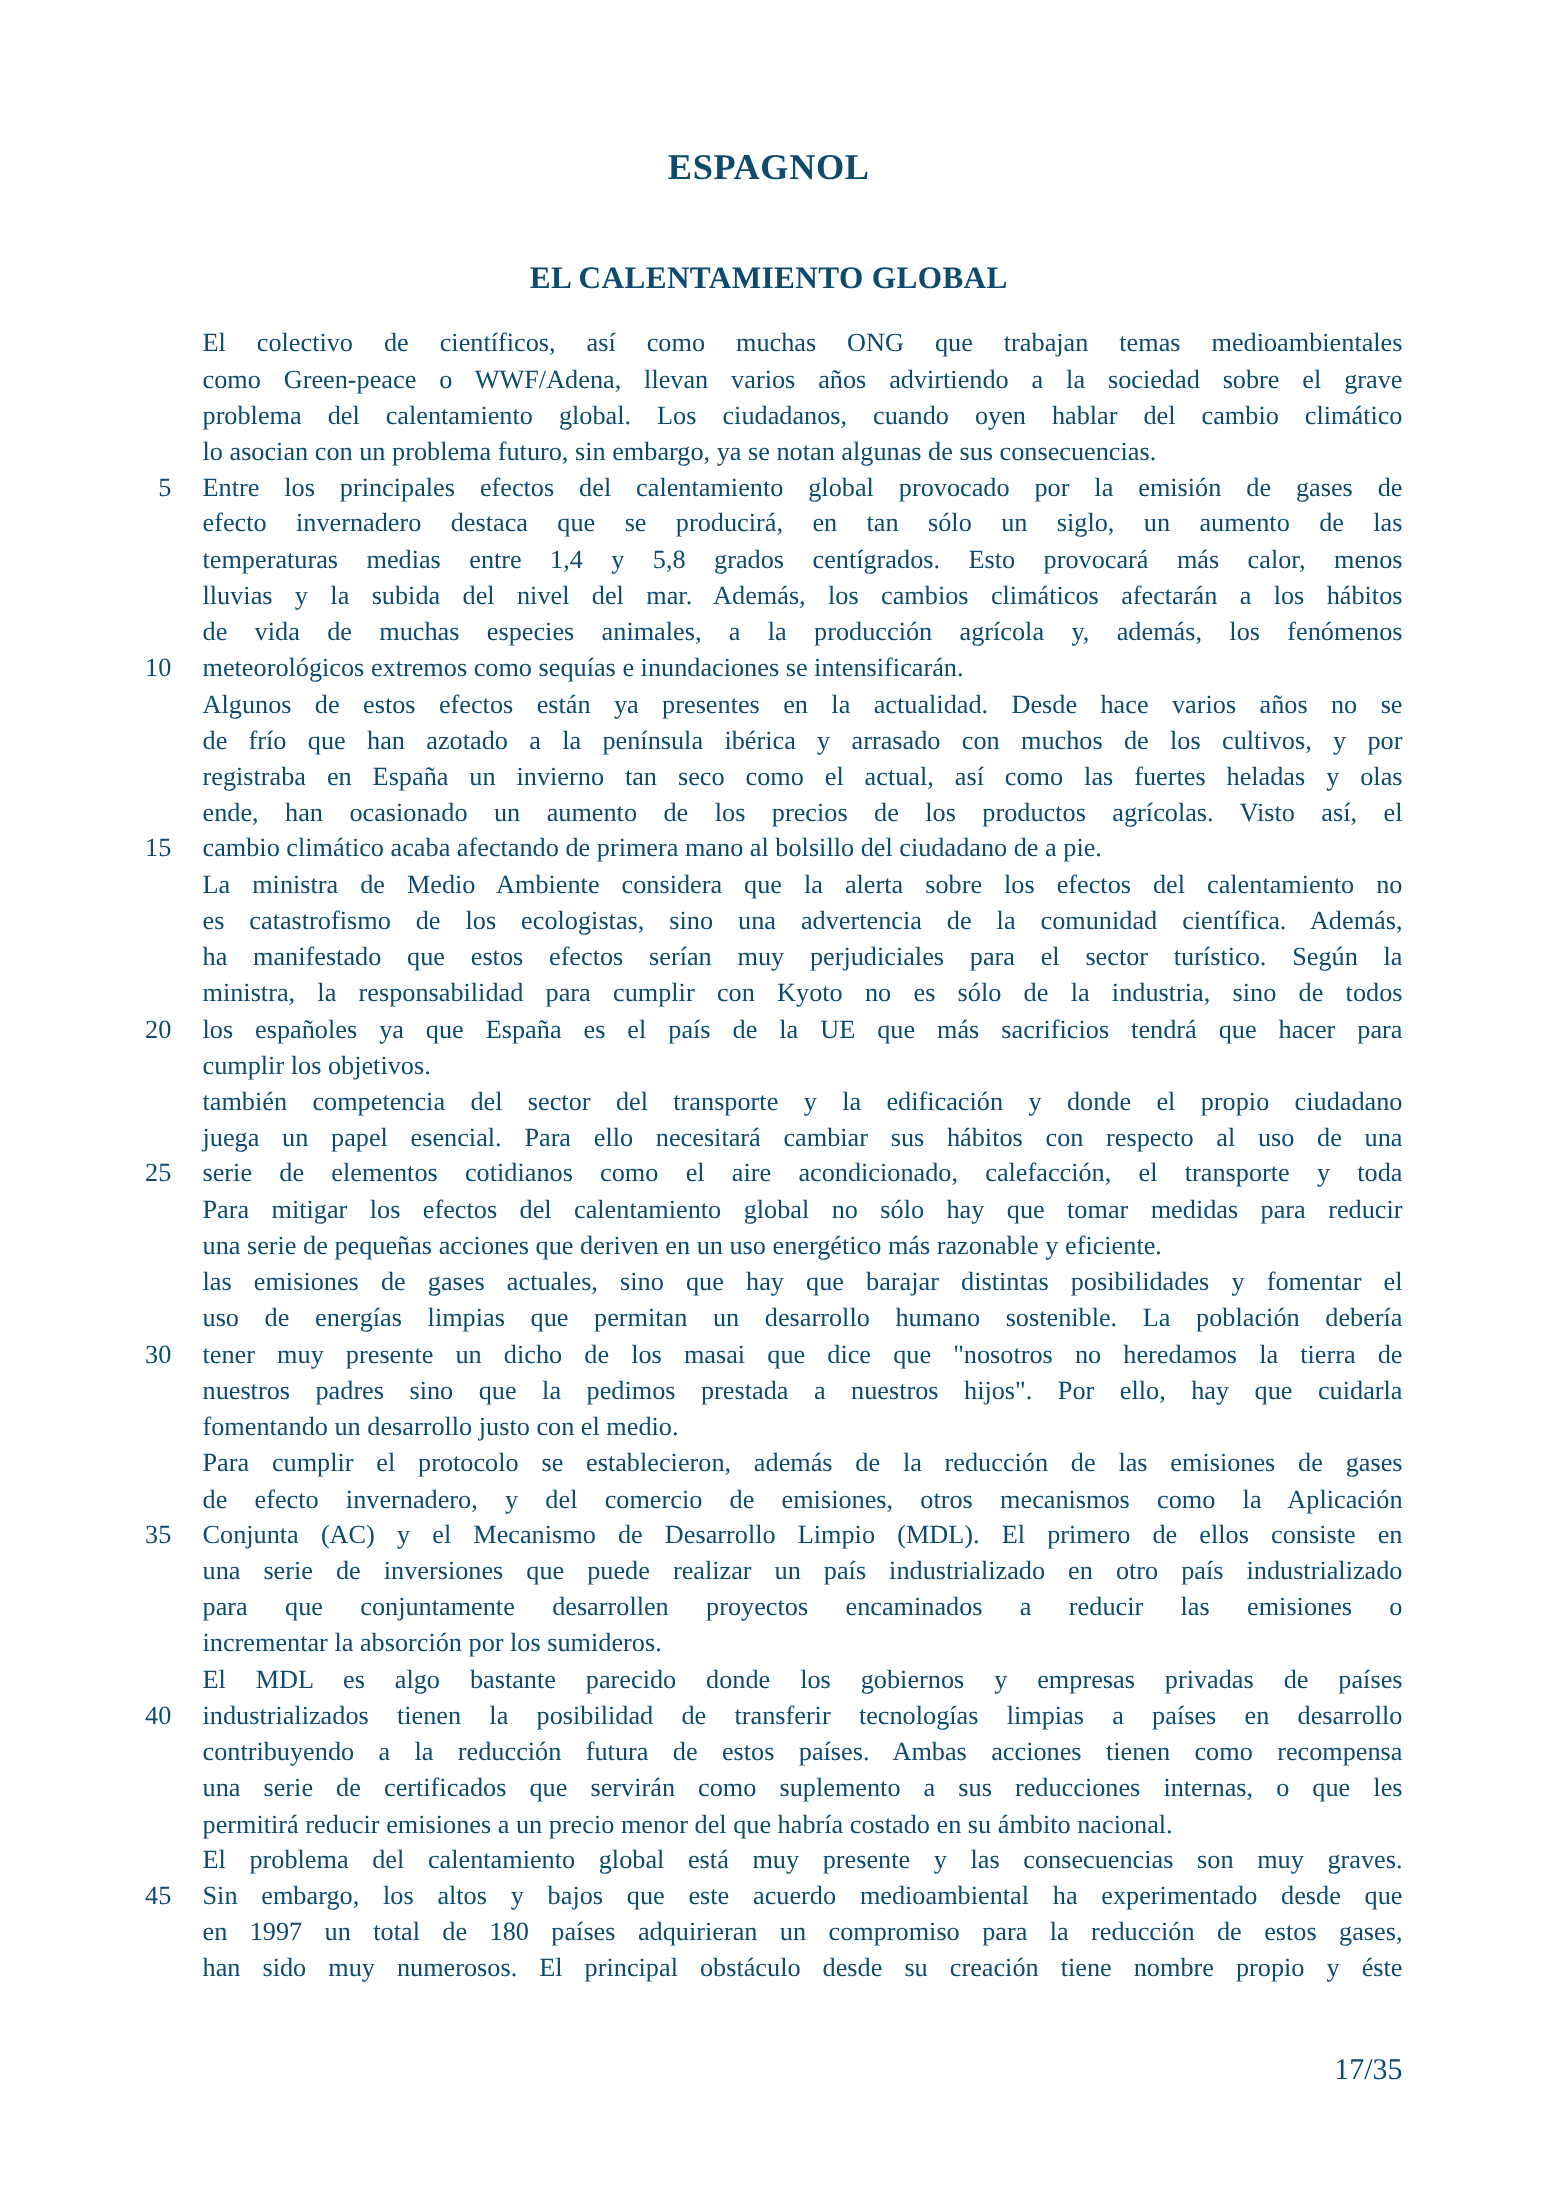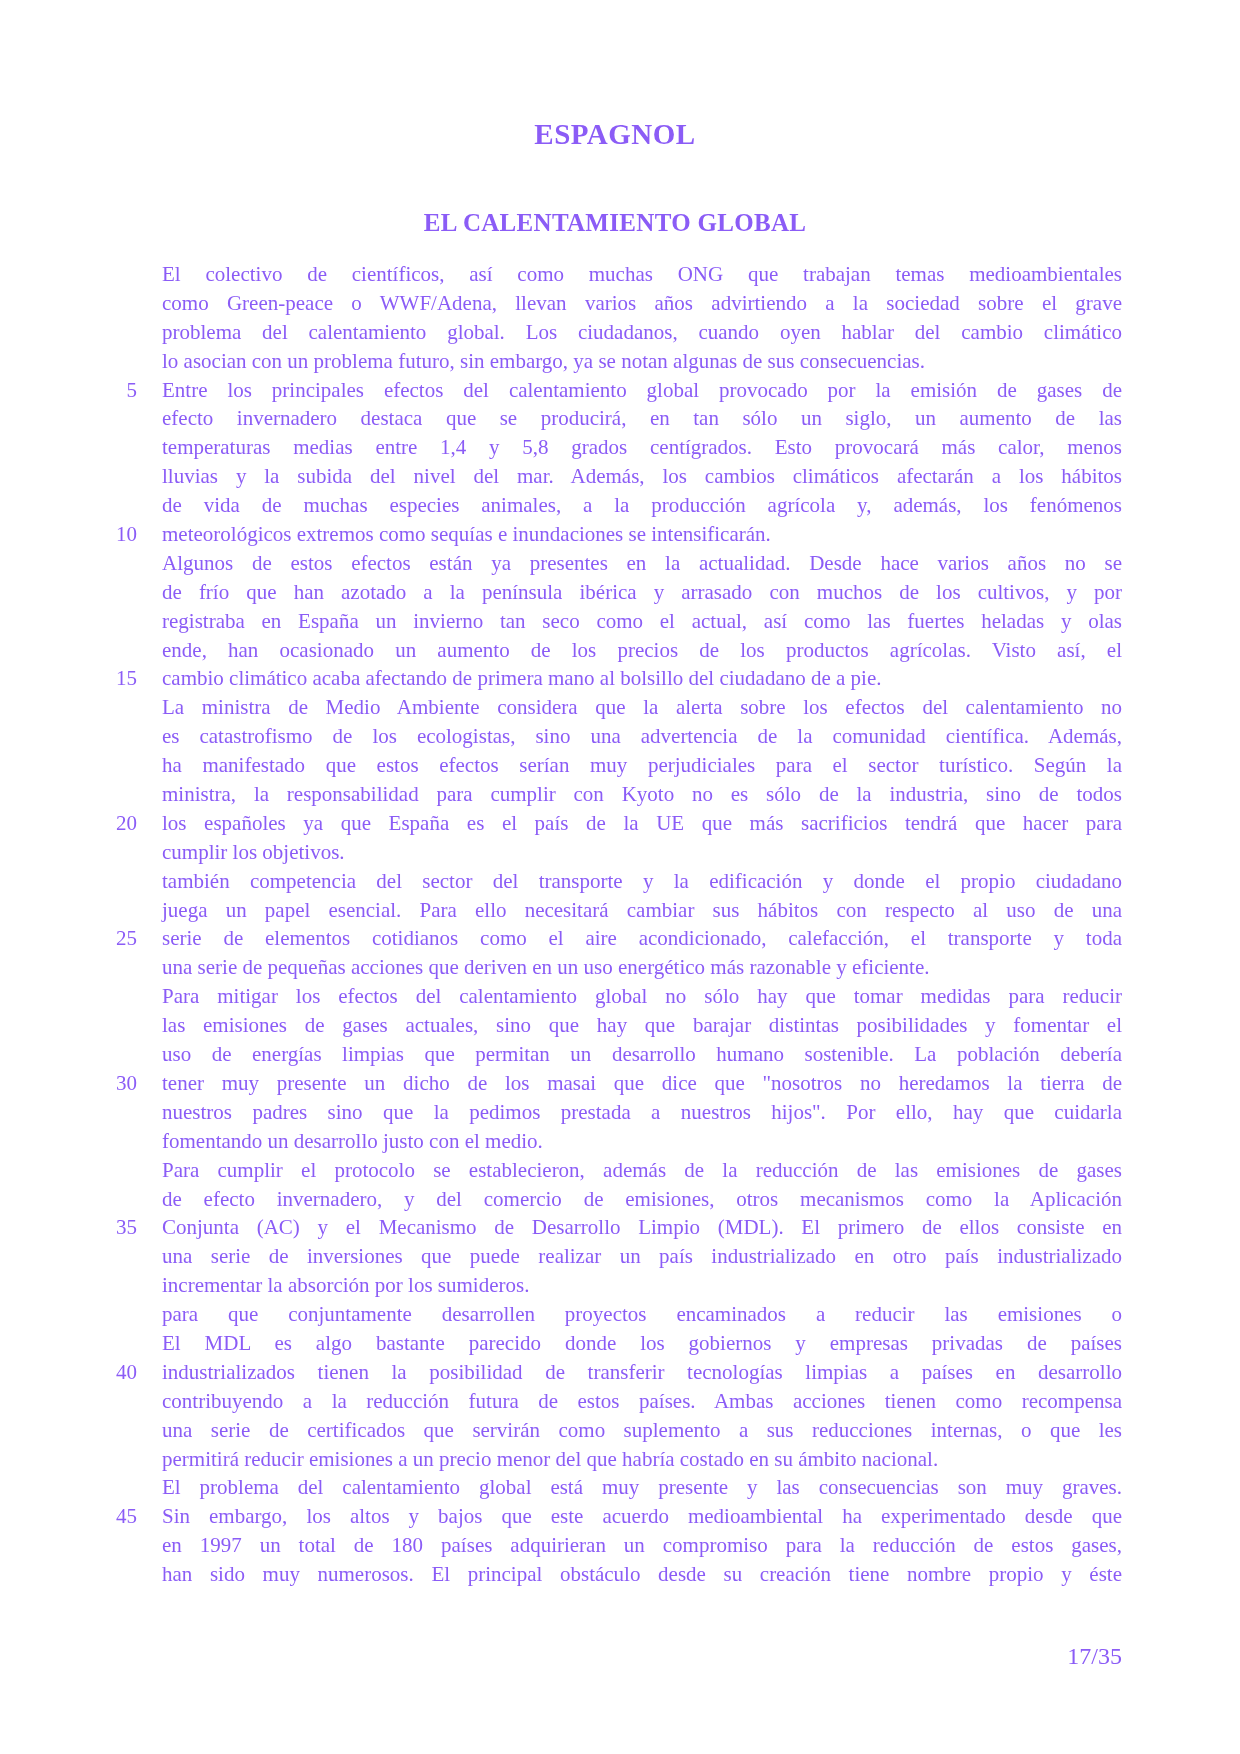--- a/index.html
+++ b/index.html
@@ -5,21 +5,21 @@
   html, body {
     margin: 0;
     padding: 0;
     background: #ffffff;
   }
   .page {
     position: relative;
     width: 1240px;
     height: 1684px;
     background: #ffffff;
-    color: #8b5cf6;
+    color: #0c4a6e;
     font-family: "Liberation Serif", "DejaVu Serif", serif;
     overflow: hidden;
   }
   .doc-title {
     position: absolute;
     top: 118px;
     left: 108px;
     width: 1014px;
     text-align: center;
     font-size: 29px;
@@ -198,26 +198,26 @@
     <span class="ltext j">juega un papel esencial. Para ello necesitará cambiar sus hábitos con respecto al uso de una</span>
   </div>
 
   <div class="line">
     <span class="lnum">25</span>
     <span class="ltext j">serie de elementos cotidianos como el aire acondicionado, calefacción, el transporte y toda</span>
   </div>
 
   <div class="line">
     <span class="lnum"></span>
+    <span class="ltext j">Para mitigar los efectos del calentamiento global no sólo hay que tomar medidas para reducir</span>
+  </div>
+
+  <div class="line">
+    <span class="lnum"></span>
     <span class="ltext">una serie de pequeñas acciones que deriven en un uso energético más razonable y eficiente.</span>
-  </div>
-
-  <div class="line">
-    <span class="lnum"></span>
-    <span class="ltext j">Para mitigar los efectos del calentamiento global no sólo hay que tomar medidas para reducir</span>
   </div>
 
   <div class="line">
     <span class="lnum"></span>
     <span class="ltext j">las emisiones de gases actuales, sino que hay que barajar distintas posibilidades y fomentar el</span>
   </div>
 
   <div class="line">
     <span class="lnum"></span>
     <span class="ltext j">uso de energías limpias que permitan un desarrollo humano sostenible. La población debería</span>
@@ -253,26 +253,26 @@
     <span class="ltext j">Conjunta (AC) y el Mecanismo de Desarrollo Limpio (MDL). El primero de ellos consiste en</span>
   </div>
 
   <div class="line">
     <span class="lnum"></span>
     <span class="ltext j">una serie de inversiones que puede realizar un país industrializado en otro país industrializado</span>
   </div>
 
   <div class="line">
     <span class="lnum"></span>
+    <span class="ltext j">para que conjuntamente desarrollen proyectos encaminados a reducir las emisiones o</span>
+  </div>
+
+  <div class="line">
+    <span class="lnum"></span>
     <span class="ltext">incrementar la absorción por los sumideros.</span>
-  </div>
-
-  <div class="line">
-    <span class="lnum"></span>
-    <span class="ltext j">para que conjuntamente desarrollen proyectos encaminados a reducir las emisiones o</span>
   </div>
 
   <div class="line">
     <span class="lnum"></span>
     <span class="ltext j">El MDL es algo bastante parecido donde los gobiernos y empresas privadas de países</span>
   </div>
 
   <div class="line">
     <span class="lnum">40</span>
     <span class="ltext j">industrializados tienen la posibilidad de transferir tecnologías limpias a países en desarrollo</span>

